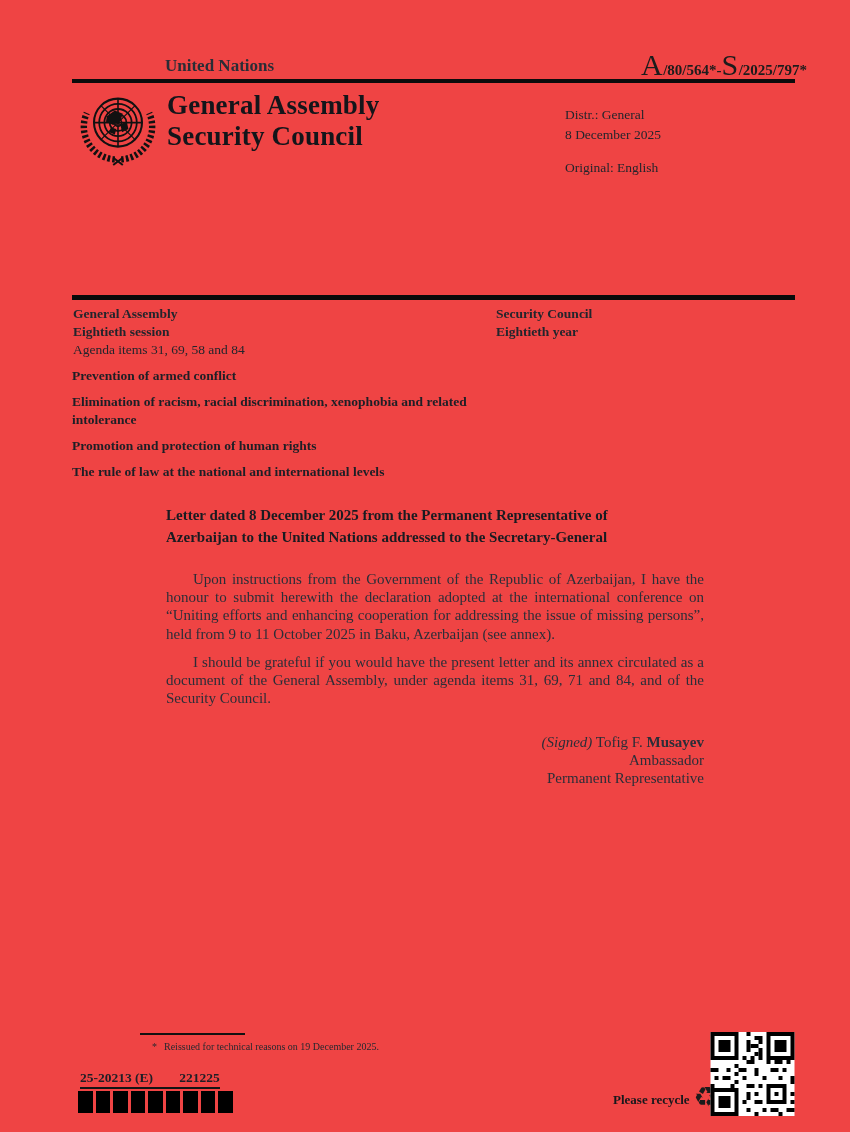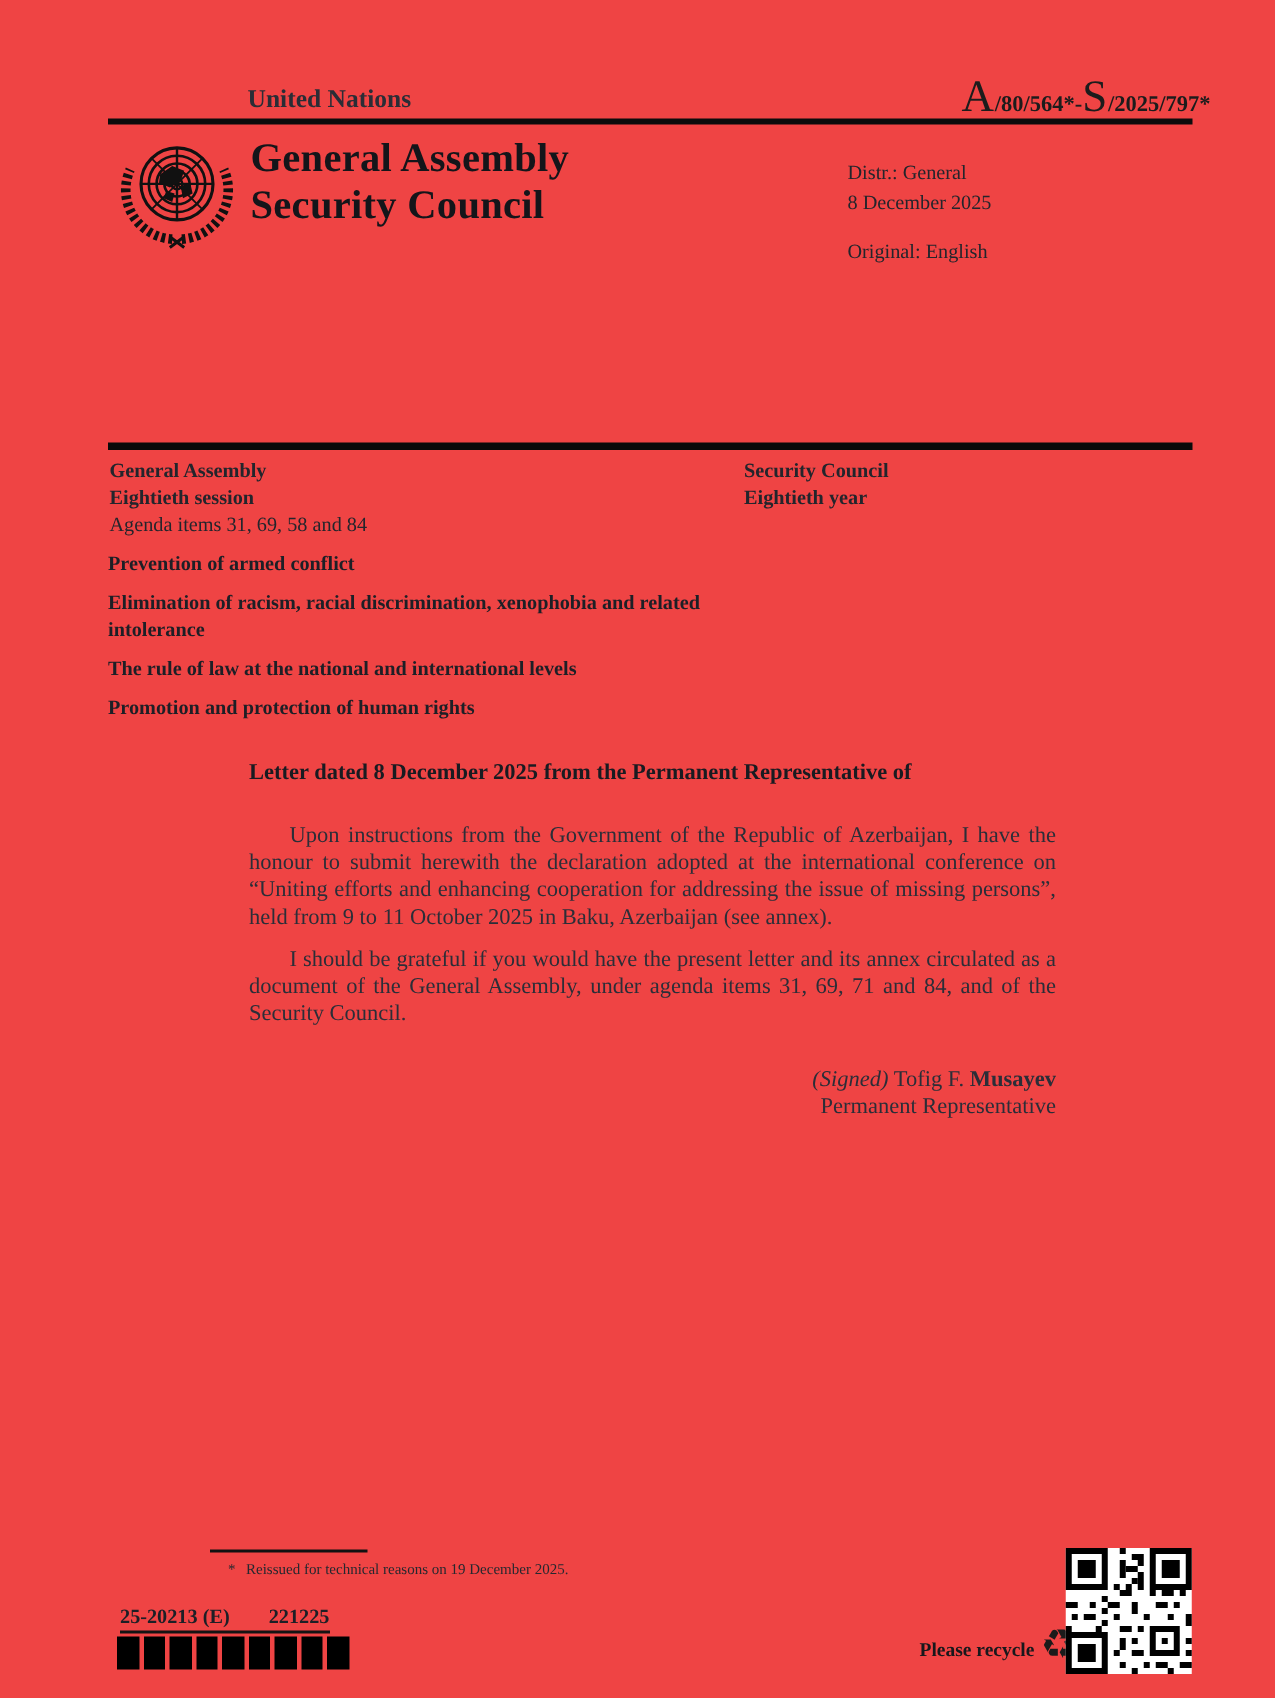--- a/index.html
+++ b/index.html
@@ -108,32 +108,34 @@
   </div>
 
   <div class="abs session-right">
     <div class="bold">Security Council</div>
     <div class="bold">Eightieth year</div>
   </div>
 
   <div class="abs agenda-items">
     <div class="item">Prevention of armed conflict</div>
     <div class="item">Elimination of racism, racial discrimination, xenophobia and related intolerance</div>
+    <div class="item">Promotion and protection of human rights</div>
     <div class="item">The rule of law at the national and international levels</div>
-    <div class="item">Promotion and protection of human rights</div>
   </div>
 
   <div class="abs letter">
     <div class="letter-title">
       <span style="display:block">Letter dated 8 December 2025 from the Permanent Representative of</span>
+      <span style="display:block">Azerbaijan to the United Nations addressed to the Secretary-General</span>
     </div>
     <p class="p1">Upon instructions from the Government of the Republic of Azerbaijan, I have the honour to submit herewith the declaration adopted at the international conference on “Uniting efforts and enhancing cooperation for addressing the issue of missing persons”, held from 9 to 11 October 2025 in Baku, Azerbaijan (see annex).</p>
     <p class="p2">I should be grateful if you would have the present letter and its annex circulated as a document of the General Assembly, under agenda items 31, 69, 71 and 84, and of the Security Council.</p>
     <div class="signature">
       <div><span class="it">(Signed)</span><span> Tofig F. </span><span class="bd">Musayev</span></div>
+      <div>Ambassador</div>
       <div>Permanent Representative</div>
     </div>
   </div>
 
   <div class="abs footnote-rule"></div>
   <div class="abs footnote"><span class="mark">*</span><span>Reissued for technical reasons on 19 December 2025.</span></div>
 
   <div class="abs job-line"><span>25-20213 (E)</span><span class="gap"></span><span>221225</span></div>
 
   <div class="abs barcode">

